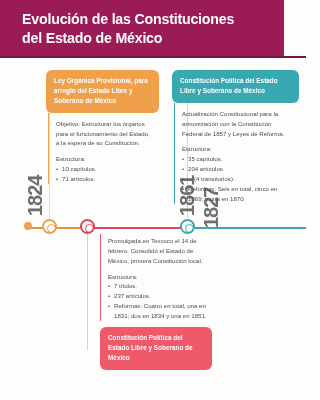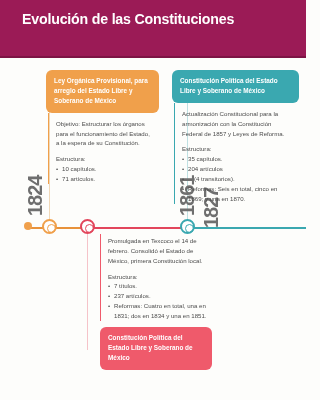--- a/index.html
+++ b/index.html
@@ -6,21 +6,21 @@
   html,body { width:306px; height:400px; }
   body {
     font-family:"Liberation Sans", sans-serif;
     background:#fdfdfb;
     position:relative;
     overflow:hidden;
   }
 
   
   #header {
-    position:absolute; left:0; top:0; width:306px; height:58px;
+    position:absolute; left:0; top:0; width:284px; height:58px;
     background:#9b1b56;
   }
   #header-title {
     position:absolute; left:22px; top:10px; width:270px;
     color:#ffffff; font-size:14.2px; font-weight:bold;
     line-height:1.32; letter-spacing:-0.2px;
   }
   #header-rule {
     position:absolute; left:0; top:56px; width:306px; height:2px;
     background:#7d1445;
@@ -110,20 +110,21 @@
   #stem-1824 { left:48.5px; top:76px;  height:144px; background:#f0d8b8; }
   #stem-1861 { left:186.5px; top:76px; height:144px; background:#bfe0e2; }
   #stem-1827 { left:86.5px; top:232px; height:118px; background:#f5c3c9; }
 </style>
 </head>
 <body>
 
 <div id="header">
   <div id="header-title">
     <span>Evolución de las Constituciones</span><br>
+    <span>del Estado de México</span>
   </div>
 </div>
 <div id="header-rule"></div>
 
 <div id="timeline">
   <div class="stem" id="stem-1824"></div>
   <div class="stem" id="stem-1861"></div>
   <div class="stem" id="stem-1827"></div>
 
   <div class="axis" id="axis-a"></div>

